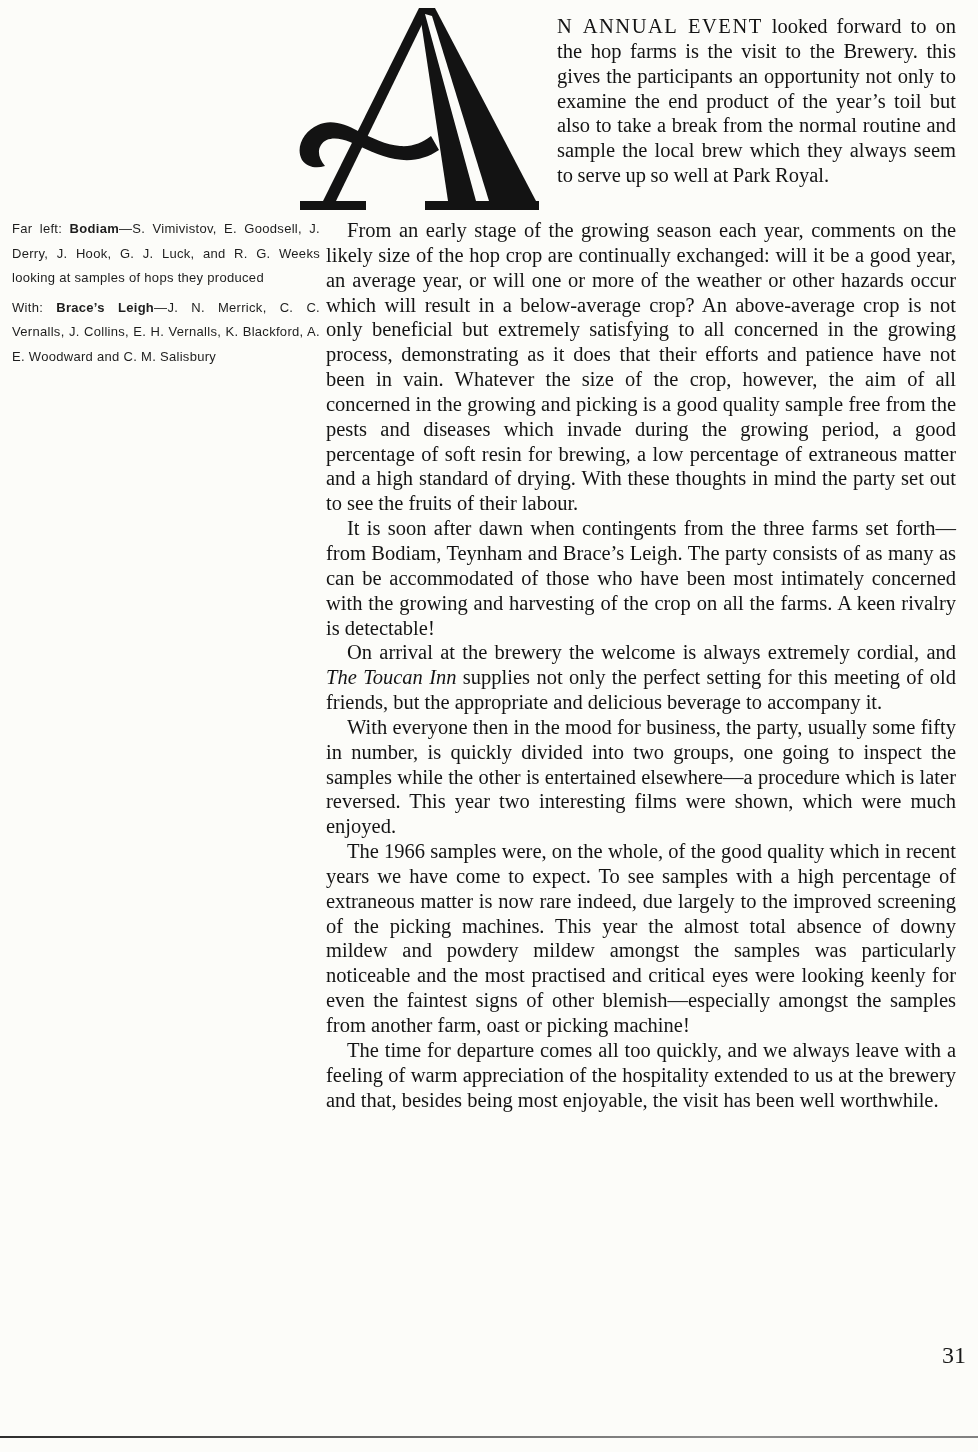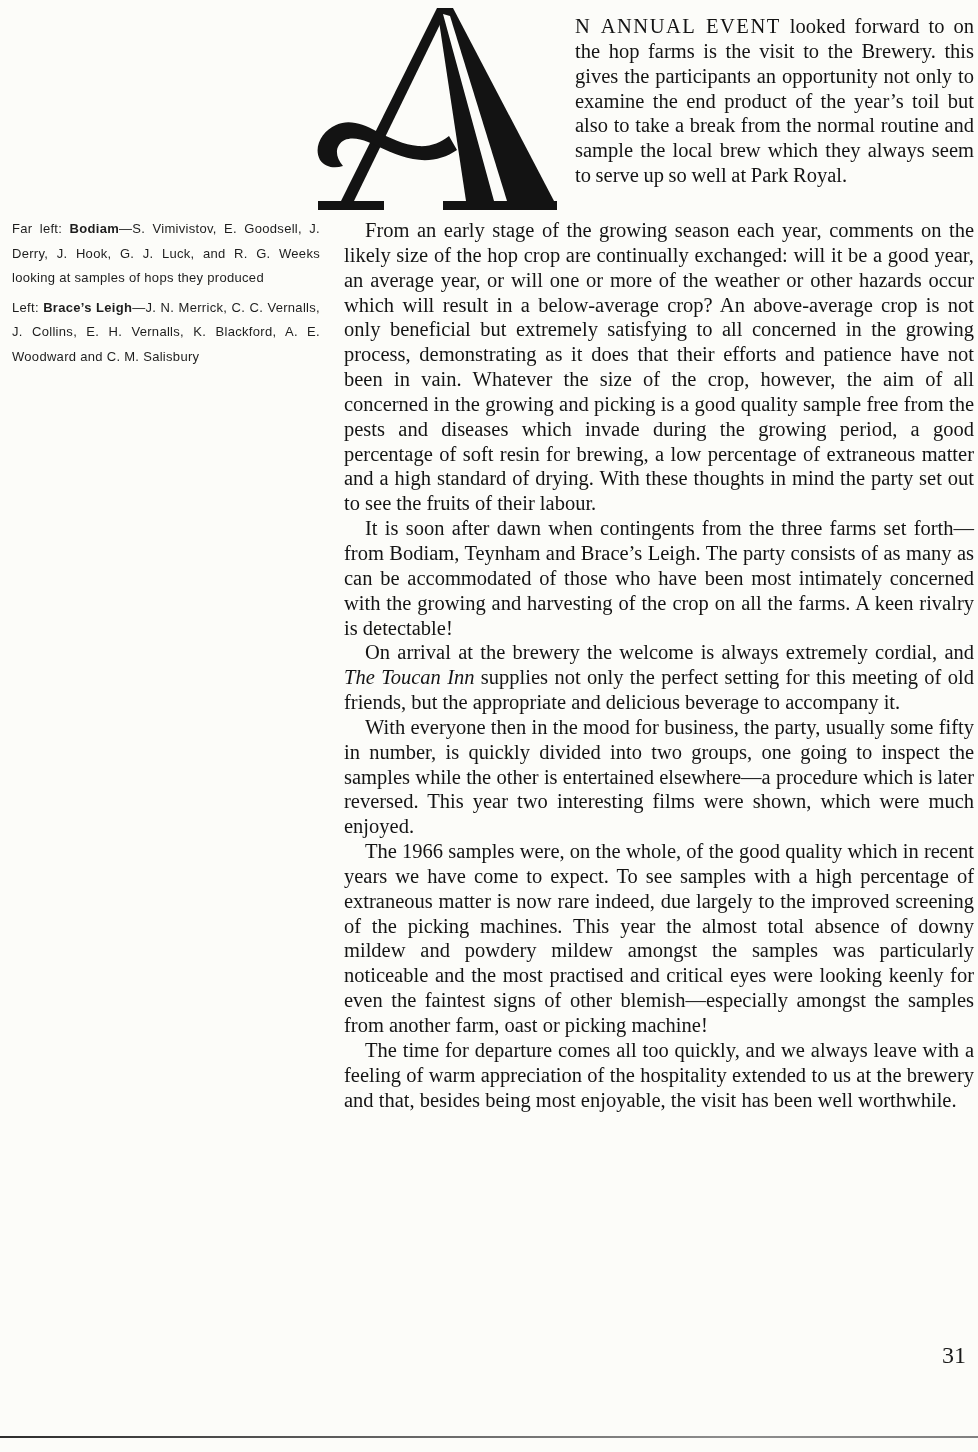--- a/index.html
+++ b/index.html
@@ -32,21 +32,21 @@
   }
   .caption {
     margin: 0 0 5px 0;
     text-align: justify;
   }
   .caption b { font-weight: bold; }
 
   
   .article {
     position: absolute;
-    left: 344px;
+    left: 326px;
     top: 8px;
     width: 630px;
     font-family: "Liberation Serif", serif;
     font-size: 20.5px;
     line-height: 24.85px;
     text-align: justify;
     color: #141414;
   }
   .dropcap {
     float: left;
@@ -87,21 +87,21 @@
     border: 0;
   }
 </style>
 </head>
 <body>
 
 <div class="page">
 
   <aside class="sidebar">
     <p class="caption"><span>Far left: </span><b>Bodiam</b><span>—S. Vimivistov, E. Goodsell, J. Derry, J. Hook, G. J. Luck, and R. G. Weeks looking at samples of hops they produced</span></p>
-    <p class="caption"><span>Left: </span><b>Brace’s Leigh</b><span>—J. N. Merrick, C. C. Vernalls, J. Collins, E. H. Vernalls, K. Blackford, A. E. Woodward and C. M. Salisbury</span></p>
+    <p class="caption"><span>With: </span><b>Brace’s Leigh</b><span>—J. N. Merrick, C. C. Vernalls, J. Collins, E. H. Vernalls, K. Blackford, A. E. Woodward and C. M. Salisbury</span></p>
   </aside>
 
   <main class="article">
 
     <span class="dropcap" aria-hidden="true">
       <svg viewBox="0 0 252 204" xmlns="http://www.w3.org/2000/svg">
 
         <rect x="2" y="193" width="66" height="9" fill="#131313"></rect>
 
         <rect x="127" y="193" width="114" height="9" fill="#131313"></rect>

